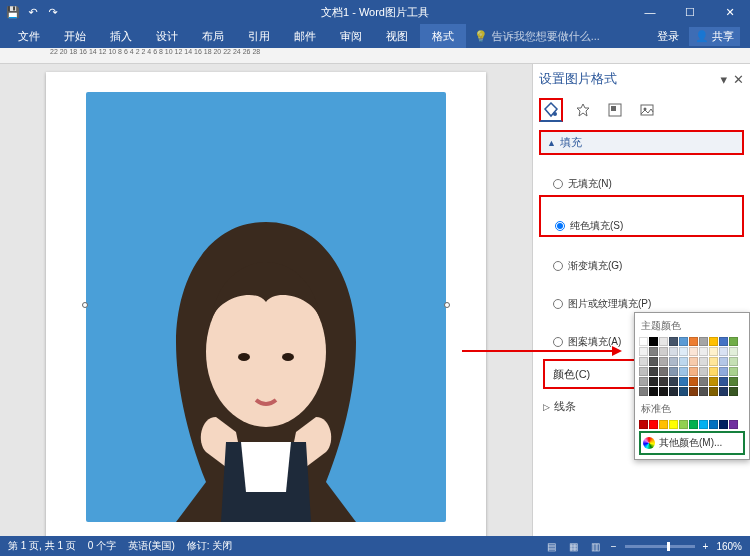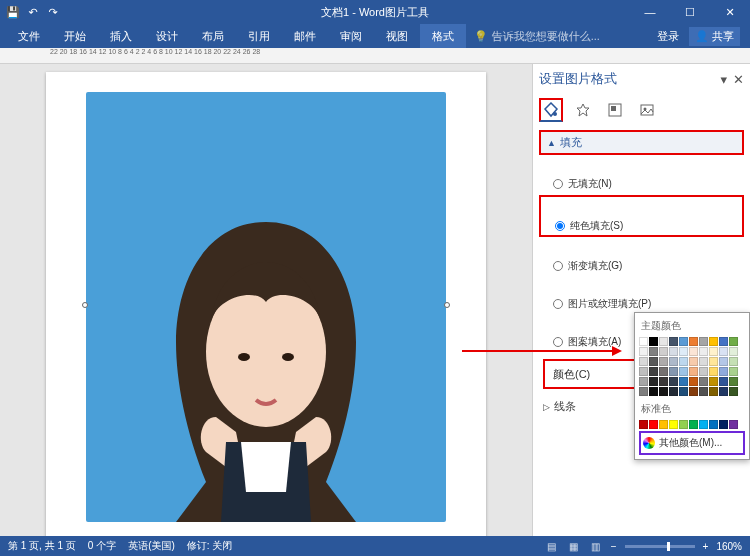--- a/index.html
+++ b/index.html
@@ -44,21 +44,21 @@
 .field-color-btn { width: 36px; height: 18px; border: 1px solid #a0a0a0; display: flex; align-items: center; justify-content: center; gap: 2px; }
 .field-color-swatch { width: 14px; height: 12px; background: #4a9fd8; }
 .field-spin { display: flex; align-items: center; gap: 4px; }
 .field-spin input { width: 42px; height: 16px; font-size: 10px; text-align: right; border: 1px solid #a0a0a0; padding-right: 2px; }
 .section-collapsed { display: flex; align-items: center; gap: 4px; padding: 2px 4px; margin-top: 6px; color: #444; font-size: 11px; }
 
 .color-pop { position: absolute; right: 0; top: 248px; width: 116px; background: #fff; border: 1px solid #999; box-shadow: 0 2px 6px rgba(0,0,0,.3); padding: 4px; font-size: 10px; z-index: 5; }
 .cp-title { padding: 2px 2px 4px; color: #666; }
 .cp-grid { display: grid; grid-template-columns: repeat(10, 9px); grid-auto-rows: 9px; gap: 1px; }
 .cp-grid div { border: 1px solid rgba(0,0,0,.15); }
-.cp-more { display: flex; align-items: center; gap: 4px; padding: 3px 2px; border: 2px solid #6d28d9; margin-top: 2px; }
+.cp-more { display: flex; align-items: center; gap: 4px; padding: 3px 2px; border: 2px solid #15803d; margin-top: 2px; }
 .cp-more-ico { width: 12px; height: 12px; border-radius: 50%; background: conic-gradient(red,orange,yellow,green,cyan,blue,violet,red); }
 
 .arrow-annot { position: absolute; left: 462px; top: 345px; width: 160px; height: 12px; pointer-events: none; }
 
 .right-bg { position: absolute; right: 0; top: 0; width: 60px; height: 100%; background: linear-gradient(135deg, #3a3a5e, #1e1e3a 40%, #5a3a5e 70%, #d8a0a8); z-index: -1; }
 
 .statusbar { height: 20px; background: #2b579a; color: #fff; font-size: 10px; display: flex; align-items: center; padding: 0 8px; gap: 12px; }
 .sb-right { margin-left: auto; display: flex; align-items: center; gap: 8px; }
 .sb-ico { width: 14px; height: 14px; display: inline-flex; align-items: center; justify-content: center; opacity: 0.8; }
 .zoom-slider { width: 70px; height: 3px; background: #6a8ac0; position: relative; }

